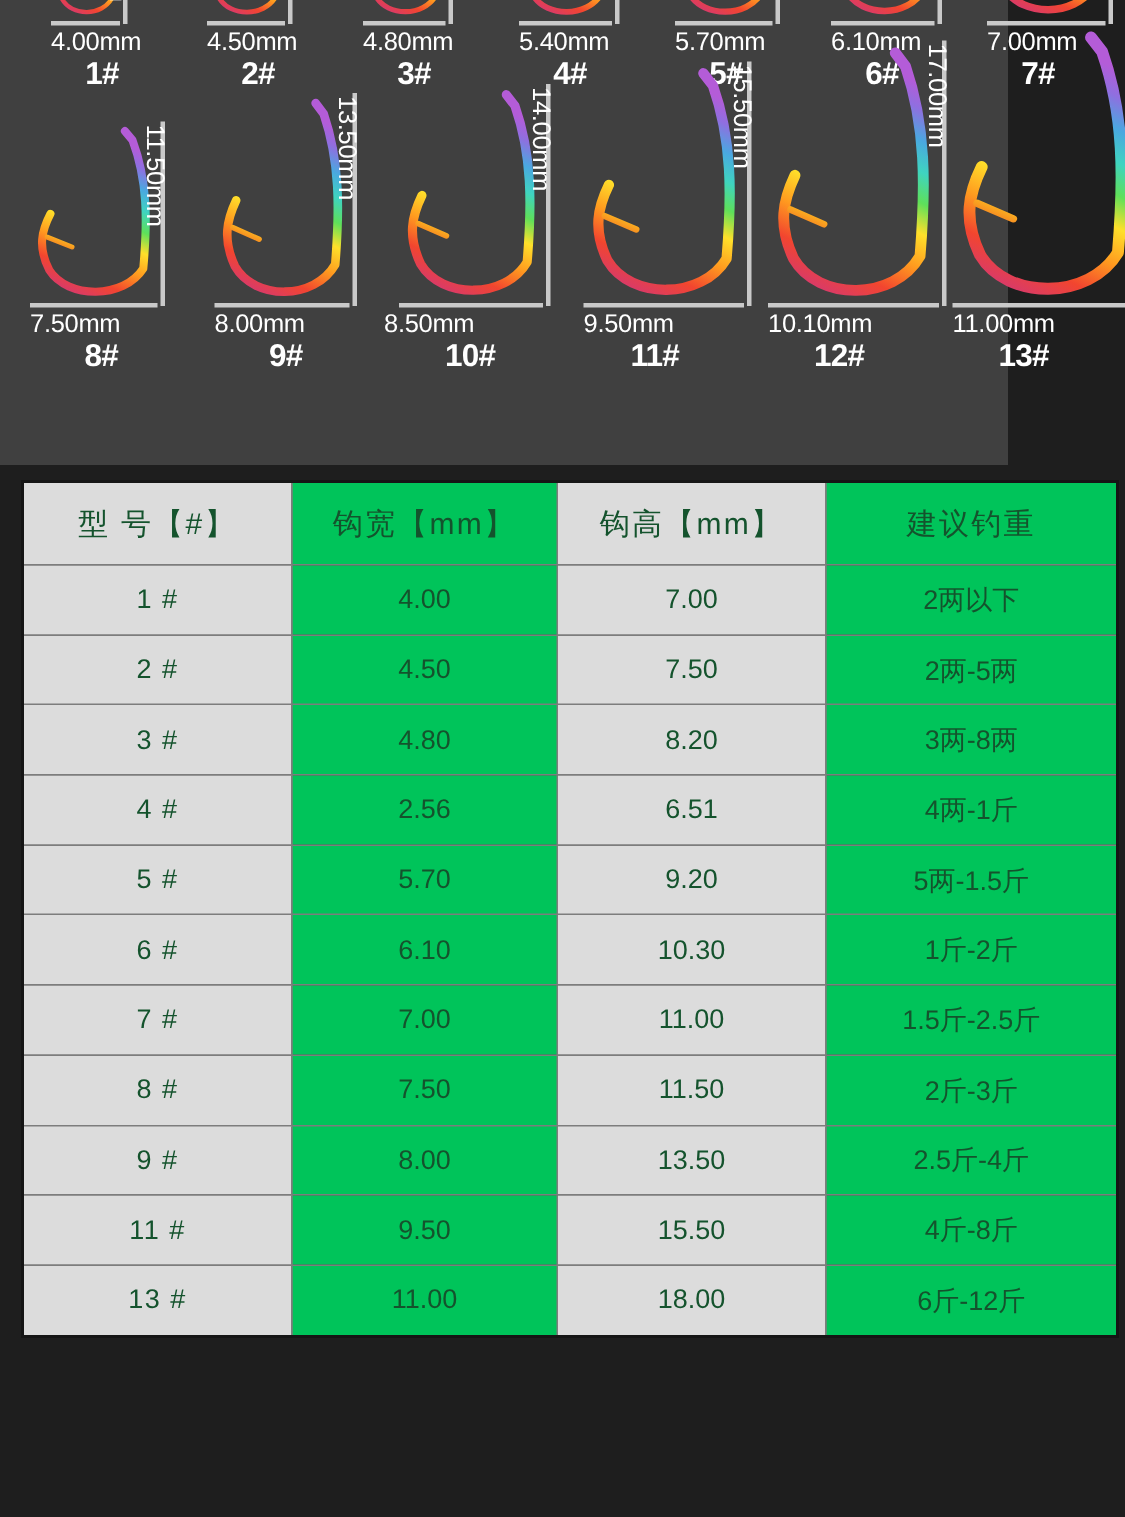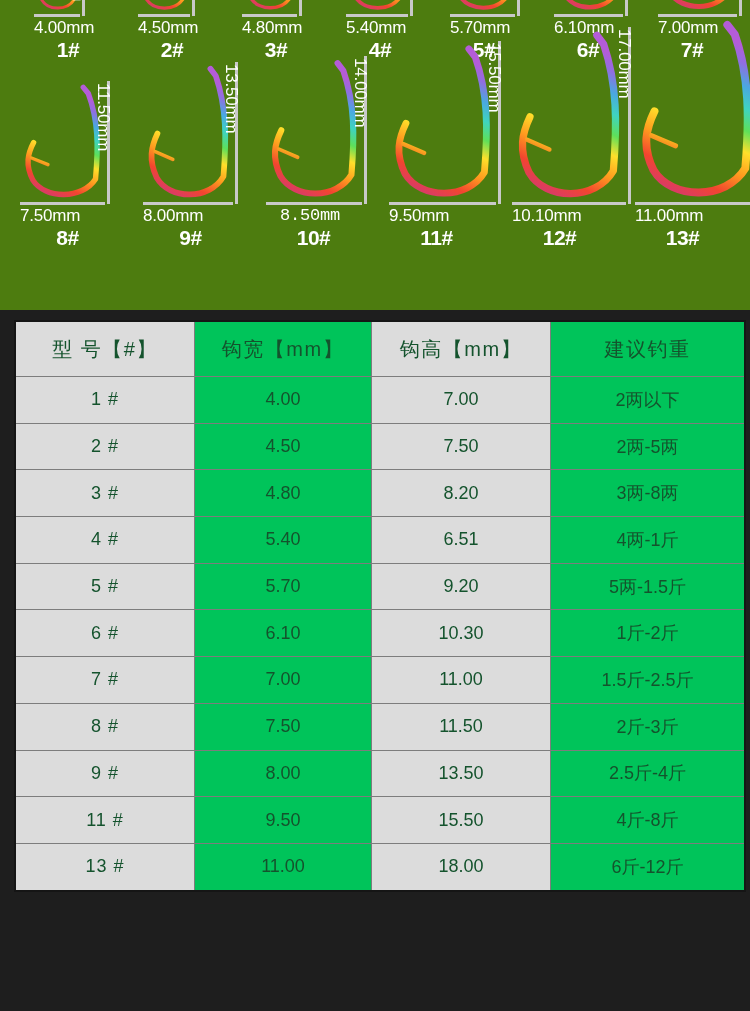--- a/index.html
+++ b/index.html
@@ -12,23 +12,23 @@
     height: 1011px;
     position: relative;
     overflow: hidden;
     font-family: "Liberation Sans", "DejaVu Sans", sans-serif;
     color: #ffffff;
   }
 
   
   #hook-section {
     position: relative;
-    width: 750px;
+    width: 672px;
     height: 310px;
-    background: #4d7c0f;
+    background: #404040;
   }
 
   .hook-row {
     position: absolute;
     left: 0;
     width: 750px;
   }
   #hook-row-top   { top: -138px; height: 210px; }
   #hook-row-bottom{ top: 70px;   height: 200px; }
 
@@ -422,21 +422,21 @@
                 <stop offset="0%" stop-color="#ffd21f"></stop>
                 <stop offset="100%" stop-color="#f26a22"></stop>
               </linearGradient>
             </defs>
             <path d="M 71.584 7.119999999999999 L 77.296 14.512 C 88.72 47.44, 88.72 79.696, 85.456 118.67200000000001 C 70.768 143.536, 28.336 143.536, 14.463999999999999 120.016 C 5.4879999999999995 101.20000000000002, 8.751999999999999 87.76, 15.28 74.32000000000001" fill="none" stroke="url(#hkg9)" stroke-width="6.119999999999999" stroke-linecap="round" stroke-linejoin="round"></path>
             <path d="M 12.831999999999999 93.13600000000001 L 31.599999999999994 101.20000000000002" fill="none" stroke="url(#hkg9b)" stroke-width="3.7943999999999996" stroke-linecap="round"></path>
           </svg>
         </div>
         <div class="rule-h" style="left: 14px; top: 132px; width: 95.84px;"></div>
         <div class="rule-v" style="left: 111.84px; top: -13.52px; height: 147.52px;"></div>
-        <div class="dim-h" style="left: 28px; top: 136px; font-family: Liberation Mono, monospace;">8.50mm</div>
+        <div class="dim-h" style="left: 4px; top: 136px;">8.50mm</div>
         <div class="dim-v" style="left: 117.84px; top: -11.52px;">14.00mm</div>
         <div class="size-label" style="left: 0px; width: 123px; top: 156px;">10#</div>
       </div>
       <div class="hook-cell" style="left: 375px; width: 123px;">
         <div class="hook-fig" style="left: 14px; top: -28.64px;">
           <svg class="hook-svg" width="106.88" height="166.48" viewBox="0 0 106.88 166.48" xmlns="http://www.w3.org/2000/svg">
             <defs>
               <linearGradient id="hkg10" x1="0.55" y1="0" x2="0.25" y2="1">
                 <stop offset="0%" stop-color="#b45cd8"></stop>
                 <stop offset="10%" stop-color="#8f6fe0"></stop>
@@ -550,21 +550,21 @@
           <td class="c-weight cell-green weight-cell">2两-5两</td>
         </tr>
         <tr>
           <td class="c-model cell-gray model-cell">3 #</td>
           <td class="c-width cell-green">4.80</td>
           <td class="c-height cell-gray">8.20</td>
           <td class="c-weight cell-green weight-cell">3两-8两</td>
         </tr>
         <tr>
           <td class="c-model cell-gray model-cell">4 #</td>
-          <td class="c-width cell-green">5.40</td>
+          <td class="c-width cell-green">2.56</td>
           <td class="c-height cell-gray">6.51</td>
           <td class="c-weight cell-green weight-cell">4两-1斤</td>
         </tr>
         <tr>
           <td class="c-model cell-gray model-cell">5 #</td>
           <td class="c-width cell-green">5.70</td>
           <td class="c-height cell-gray">9.20</td>
           <td class="c-weight cell-green weight-cell">5两-1.5斤</td>
         </tr>
         <tr>

